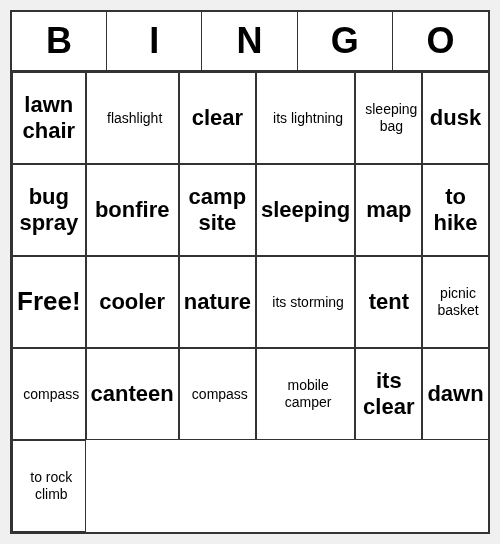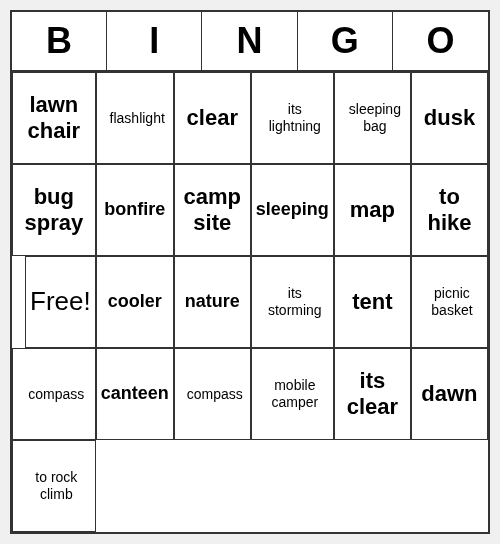--- a/index.html
+++ b/index.html
@@ -58,33 +58,32 @@
       font-size: 14px;
       line-height: 1.2;
     }
 
     .bingo-cell.large-text {
       font-size: 22px;
       font-weight: bold;
     }
 
     .bingo-cell.medium-text {
-      font-size: 18px;
+      font-size: 22px;
       font-weight: bold;
     }
 
     .bingo-cell.small-text {
       font-size: 14px;
       padding-left: 9px;
     }
 
     .bingo-cell.free {
       font-size: 26px;
-      font-weight: normal;
-      margin-left: 13px;
+      font-weight: bold;
     }
   </style>
 </head>
 <body>
 
 <div class="bingo-card">
   <div class="bingo-header">
   <div class="bingo-header-cell">B</div>
       <div class="bingo-header-cell">I</div>
       <div class="bingo-header-cell">N</div>

